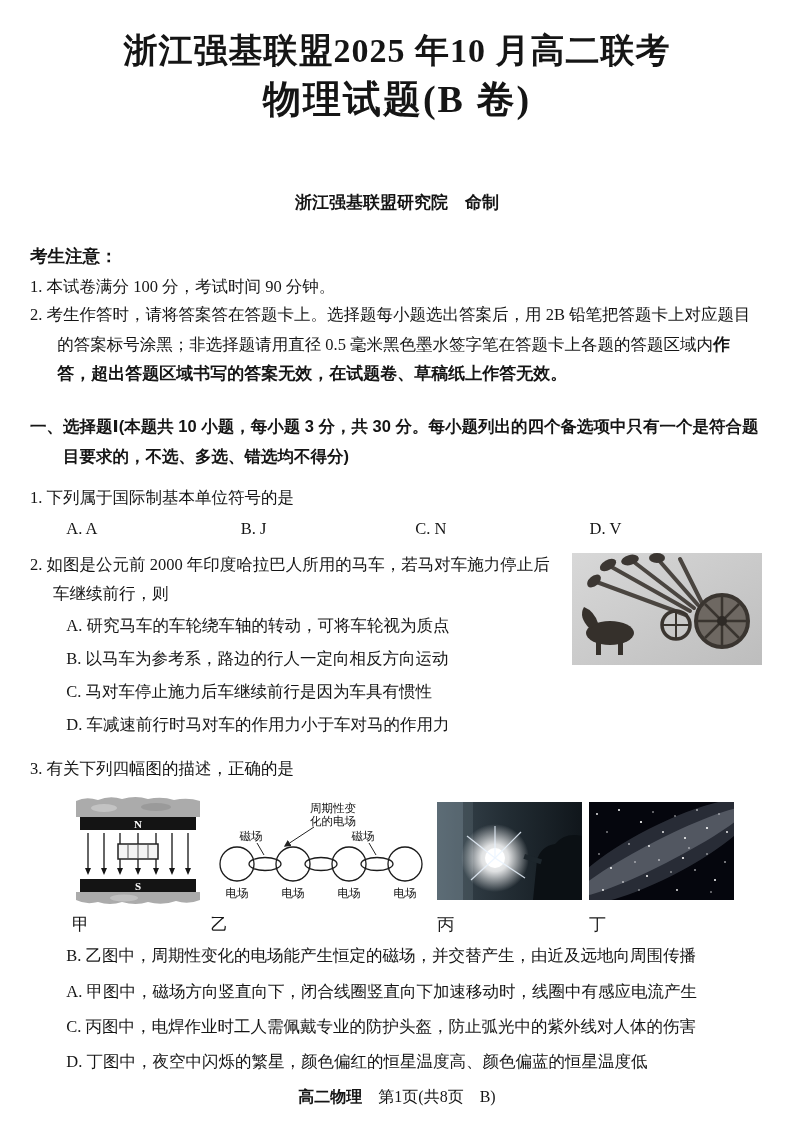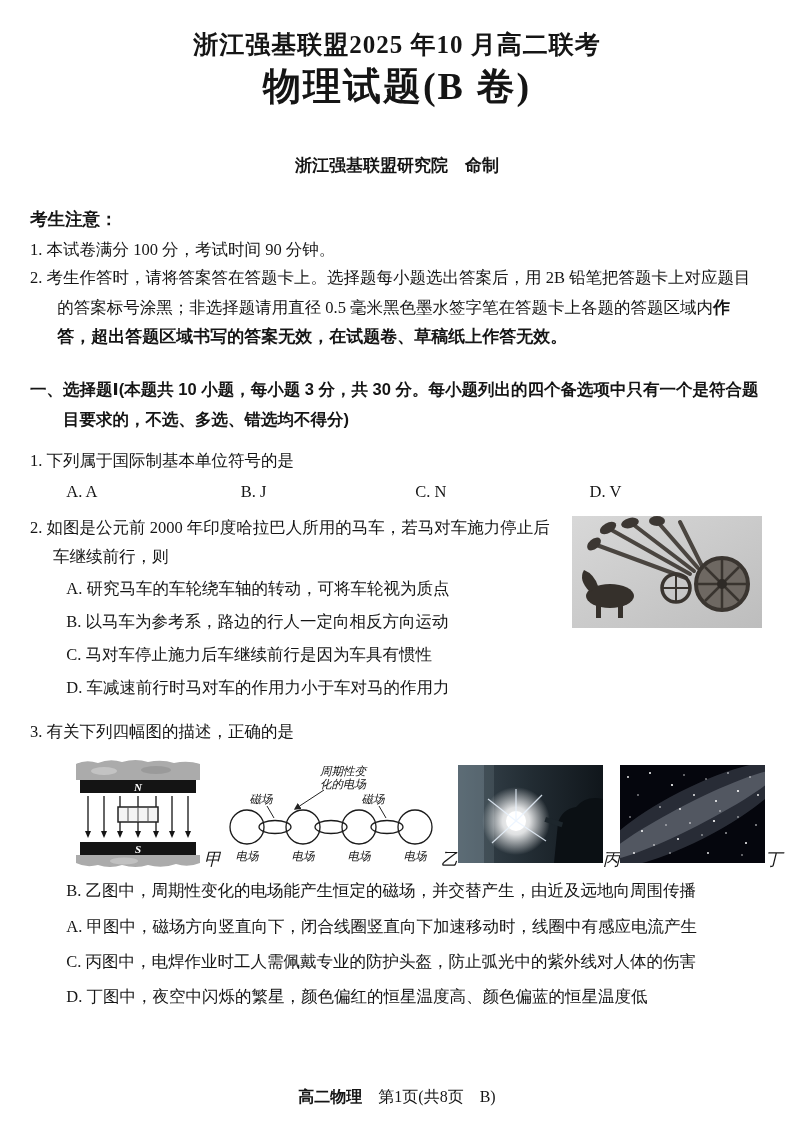--- a/index.html
+++ b/index.html
@@ -3,23 +3,23 @@
 <meta charset="utf-8">
 <style>
   * { margin:0; padding:0; box-sizing:border-box; }
   html, body { background:#e9e9e9; }
   .page {
     width:794px; height:1123px; margin:0 auto; background:#ffffff;
     position:relative; padding:28px 30px 0 30px;
     font-family:"Liberation Serif","DejaVu Serif",serif;
     color:#151515; font-size:16.5px;
   }
-  .title { text-align:center; font-size:25px; font-weight:700; letter-spacing:1px; }
+  .title { text-align:center; font-size:34px; font-weight:700; letter-spacing:1px; }
   .subtitle { text-align:center; font-size:38px; font-weight:700; letter-spacing:2px; }
-  .byline { text-align:center; font-size:17px; font-weight:700; margin-top:42px; }
+  .byline { text-align:center; font-size:17px; font-weight:700; margin-top:66px; }
 
   .notice { margin-top:30px; }
   .notice-heading { font-family:"Liberation Sans","DejaVu Sans",sans-serif; font-weight:700; font-size:17.5px; margin-bottom:5px; }
   .notice-item { line-height:1.72; padding-left:1.65em; text-indent:-1.65em; }
   .bold-em { font-family:"Liberation Sans","DejaVu Sans",sans-serif; font-weight:700; font-size:17px; }
 
   .section-heading {
     margin-top:22px; font-family:"Liberation Sans","DejaVu Sans",sans-serif;
     font-weight:700; font-size:16.5px; line-height:1.85;
     padding-left:2em; text-indent:-2em;
@@ -29,21 +29,21 @@
   .stem { line-height:1.75; padding-left:1.4em; text-indent:-1.4em; }
   .q1-options { display:flex; padding-left:2.2em; margin-top:7px; }
   .q1-options span { width:25%; }
 
   .q2 .chariot-wrap { float:right; width:190px; margin:2px 2px 6px 14px; }
   .option { line-height:2.0; padding-left:2.2em; }
   .q3 { clear:both; margin-top:14px; }
   .q3 .option { line-height:2.15; }
 
   .figures { display:flex; justify-content:space-between; align-items:flex-end; margin:10px 30px 2px 42px; }
-  .fig { display:flex; align-items:flex-end;font-style:italic; }
+  .fig { display:flex; flex-direction:column; align-items:flex-start; }
   .fig-img-box { display:flex; align-items:center; justify-content:center; height:114px; }
   .fig-label { font-size:17px; margin-top:5px; }
 
   svg text { font-family:"Liberation Serif","DejaVu Serif",serif; }
 
   .footer { position:absolute; bottom:15px; left:0; right:0; text-align:center; font-size:16px; }
   .footer .subject { font-family:"Liberation Sans","DejaVu Sans",sans-serif; font-weight:700; margin-right:16px;margin-top:17px; }
 </style>
 </head>
 <body>

